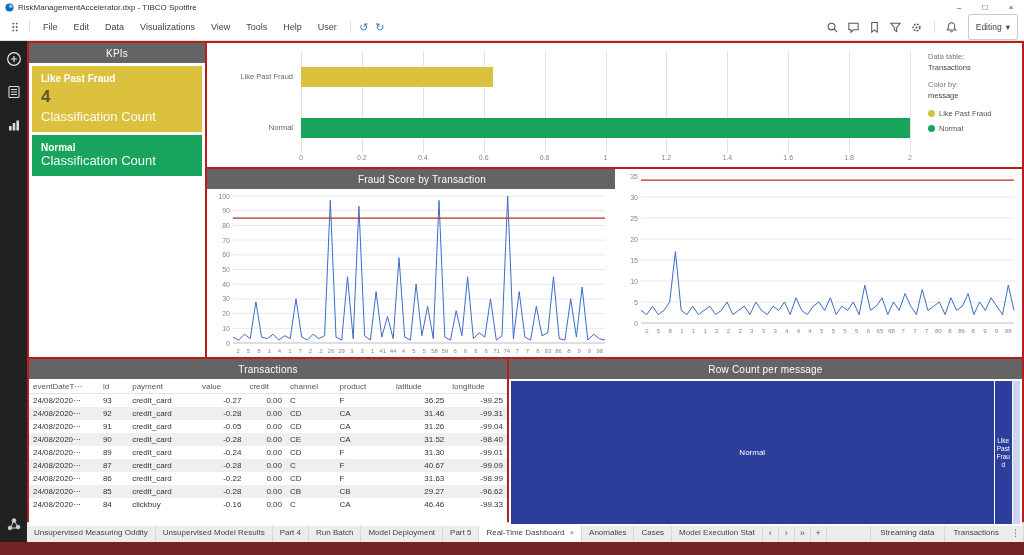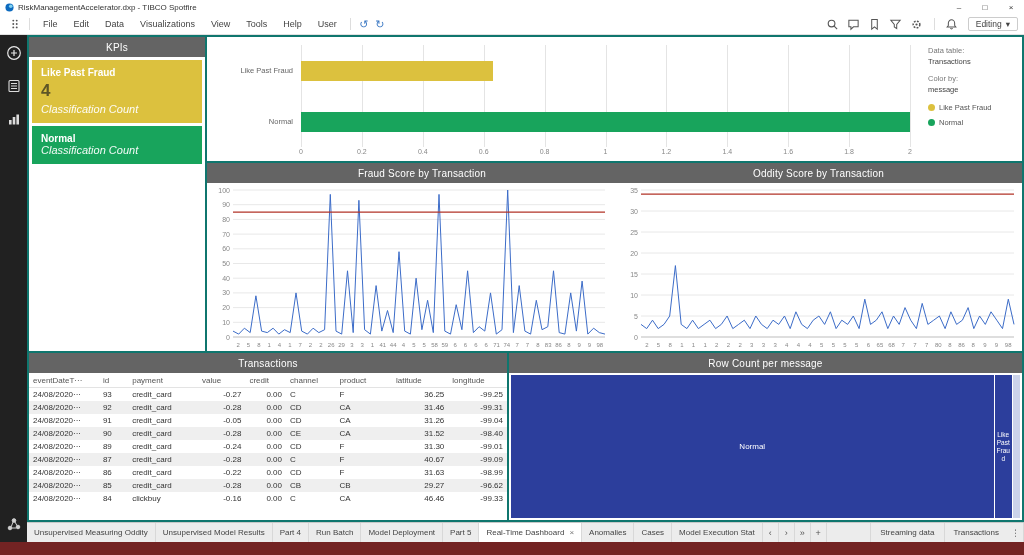--- a/index.html
+++ b/index.html
@@ -13,46 +13,46 @@
   .win-controls{margin-left:auto;display:flex;height:100%;}
   .win-btn{width:26px;display:flex;align-items:center;justify-content:center;font-size:8px;color:#333;cursor:default;}
 
   
   .menubar{flex:0 0 21px;background:#fff;border-bottom:1px solid #e2e2e2;display:flex;align-items:center;font-size:9px;color:#444;padding:0 6px;}
   .menu-item{padding:0 8px;cursor:default;}
   .icon-btn{width:18px;height:16px;display:flex;align-items:center;justify-content:center;color:#555;}
   .undo-redo{color:#3b78c3;font-size:11px;width:16px;text-align:center;}
   .mb-sep{width:1px;height:12px;background:#ddd;margin:0 5px;}
   .menubar-right{margin-left:auto;display:flex;align-items:center;gap:3px;}
-  .editing{display:flex;align-items:center;gap:4px;border:1px solid #ccc;border-radius:2px;padding:1px 7px;font-size:8.5px;color:#444;margin-left:4px;}
+  .editing{display:flex;align-items:center;gap:4px;border:1px solid #ccc;border-radius:2px;padding:7px 7px;font-size:8.5px;color:#444;margin-left:4px;}
 
   
   .main-row{flex:1;display:flex;min-height:0;}
   .sidebar{flex:0 0 27px;background:#212121;display:flex;flex-direction:column;align-items:center;padding:9px 0;gap:15px;}
   .sidebar .spacer{flex:1;}
   .sb-icon{display:flex;align-items:center;justify-content:center;width:18px;height:18px;cursor:pointer;}
-  .content{flex:1;position:relative;background:#0f766e;min-width:0;}
+  .content{flex:1;position:relative;background:#b91c1c;min-width:0;}
 
   .panel{position:absolute;background:#fff;display:flex;flex-direction:column;overflow:hidden;}
   .panel-header{flex:0 0 20px;background:#646464;color:#fff;font-size:10px;display:flex;align-items:center;justify-content:center;letter-spacing:.2px;}
   .panel-body{flex:1;min-height:0;position:relative;background:#fff;}
 
   #panel-kpis{left:2px;top:2px;width:176px;height:314px;}
   #panel-messages{left:180px;top:2px;width:815px;height:124px;}
   #panel-fraud{left:180px;top:128px;width:430px;height:188px;}
   #panel-oddity{left:588px;top:128px;width:407px;height:188px;}
   #panel-transactions{left:2px;top:318px;width:478px;height:167px;}
   #panel-rowcount{left:482px;top:318px;width:513px;height:167px;}
 
   
   .kpi-body{padding:3px;}
   .kpi-card{padding:7px 9px 8px;margin-bottom:3px;cursor:pointer;}
   .kpi-label{font-size:10px;font-weight:bold;}
   .kpi-value{font-size:17px;font-weight:bold;margin:3px 0 2px;}
-  .kpi-sub{font-size:11px;opacity:.95;font-style:italic;}
+  .kpi-sub{font-size:13px;opacity:.95;}
 
   
   .messages-body{display:flex;height:100%;}
   .hbar-chart{flex:1;display:flex;flex-direction:column;padding:8px 10px 2px 2px;min-width:0;}
   .hbar-plot{flex:1;position:relative;}
   .hbar-grid{position:absolute;left:92px;right:0;top:0;bottom:0;}
   .vline{position:absolute;top:0;bottom:0;width:1px;background:#e4e4e4;}
   .hbar-rows{position:relative;height:100%;display:flex;flex-direction:column;}
   .hbar-row{flex:1;display:flex;align-items:center;}
   .hbar-cat{flex:0 0 92px;text-align:right;padding-right:8px;font-size:7.5px;color:#666;}
@@ -363,21 +363,20 @@
                   <text x="372.1666666666667" y="164" text-anchor="middle" font-size="6" fill="#888" font-family="Liberation Sans, sans-serif">9</text>
                   <text x="382.5" y="164" text-anchor="middle" font-size="6" fill="#888" font-family="Liberation Sans, sans-serif">9</text>
                   <text x="392.83333333333337" y="164" text-anchor="middle" font-size="6" fill="#888" font-family="Liberation Sans, sans-serif">98</text>
                   <polyline points="26.0,148.1 31.7,151.1 37.4,145.2 43.2,149.6 48.9,112.8 54.6,148.1 60.3,149.6 66.1,145.2 71.8,151.1 77.5,146.7 83.2,149.6 89.0,109.9 94.7,148.1 100.4,151.1 106.1,145.2 111.8,149.6 117.6,146.7 123.3,11.4 129.0,148.1 134.7,151.1 140.5,87.8 146.2,149.6 151.9,17.3 157.6,146.7 163.4,151.1 169.1,102.6 174.8,148.1 180.5,127.5 186.2,149.6 192.0,68.7 197.7,148.1 203.4,151.1 209.1,95.2 214.9,146.7 220.6,117.3 226.3,149.6 232.0,11.4 237.8,148.1 243.5,151.1 249.2,121.7 254.9,146.7 260.6,87.8 266.4,149.6 272.1,143.7 277.8,148.1 283.5,109.9 289.3,151.1 295.0,146.7 300.7,7.0 306.4,149.6 312.2,102.6 317.9,148.1 323.6,151.1 329.3,117.3 335.0,146.7 340.8,143.7 346.5,87.8 352.2,149.6 357.9,151.1 363.7,109.9 369.4,148.1 375.1,98.1 380.8,151.1 386.6,145.2 392.3,149.6 398.0,151.1" fill="none" stroke="#3c6cc8" stroke-width="1"></polyline>
                   <line x1="26" x2="398" y1="29.049999999999997" y2="29.049999999999997" stroke="#b23327" stroke-width="1.2"></line>
                 </svg></div>
           </div>
         </div>
 
         <div class="panel" id="panel-oddity">
-          <div class="panel-header">Oddity Score by Transaction</div>
           <div class="panel-body">
             <div class="linechart" id="oddity-chart"><svg width="407" height="168">
                   <line x1="26" x2="399" y1="154" y2="154" stroke="#bdbdbd" stroke-width="1"></line>
                   <text x="23" y="156.5" text-anchor="end" font-size="7" fill="#888" font-family="Liberation Sans, sans-serif">0</text>
                   <line x1="26" x2="399" y1="133" y2="133" stroke="#e8e8e8" stroke-width="1"></line>
                   <text x="23" y="135.5" text-anchor="end" font-size="7" fill="#888" font-family="Liberation Sans, sans-serif">5</text>
                   <line x1="26" x2="399" y1="112" y2="112" stroke="#e8e8e8" stroke-width="1"></line>
                   <text x="23" y="114.5" text-anchor="end" font-size="7" fill="#888" font-family="Liberation Sans, sans-serif">10</text>
                   <line x1="26" x2="399" y1="91" y2="91" stroke="#e8e8e8" stroke-width="1"></line>
                   <text x="23" y="93.5" text-anchor="end" font-size="7" fill="#888" font-family="Liberation Sans, sans-serif">15</text>

